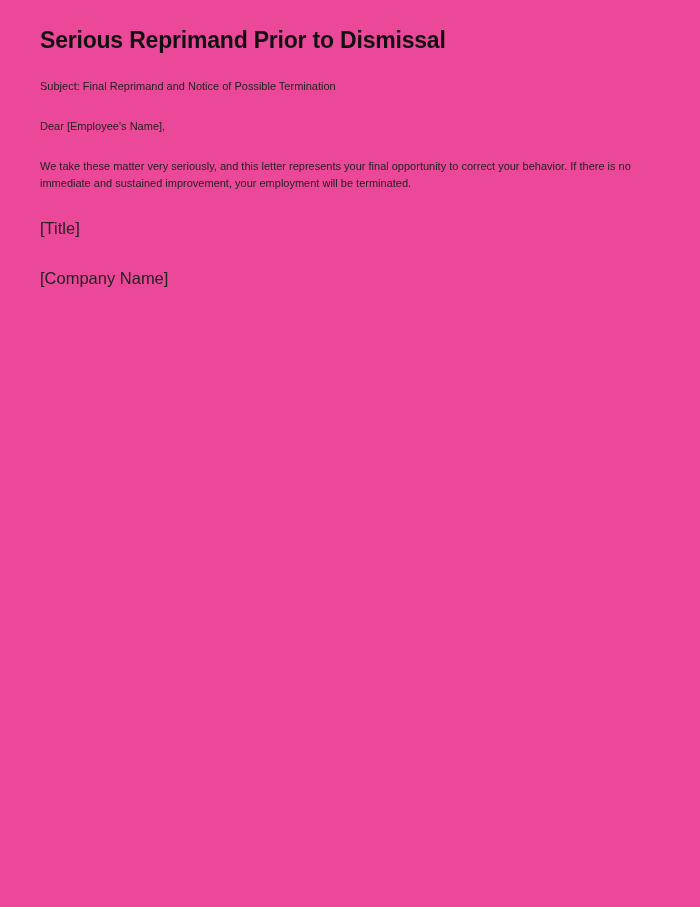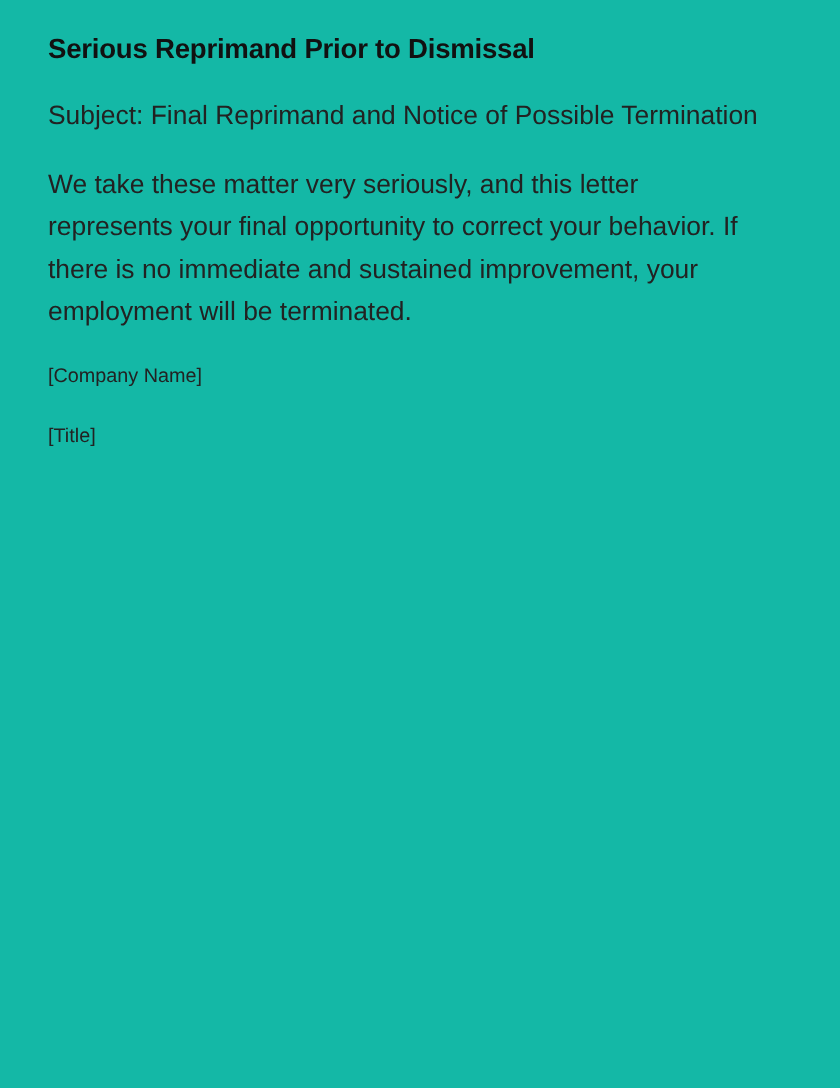--- a/index.html
+++ b/index.html
@@ -12,32 +12,32 @@
     min-height: 907px;
     font-family: "Liberation Sans", sans-serif;
     color: #1a1a1a;
     -webkit-font-smoothing: antialiased;
   }
   .page {
     width: 700px;
     min-height: 907px;
     box-sizing: border-box;
     padding: 26px 40px 20px 40px;
-    background: #14b8a6;
+    background: #ec4899;
   }
   .doc-title {
     font-size: 23px;
     line-height: 1.3;
     font-weight: bold;
     color: #111111;
     margin: 0 0 22px 0;
     letter-spacing: -0.2px;
   }
   .para {
-    font-size: 22px;
+    font-size: 11px;
     line-height: 1.62;
     color: #222222;
     margin: 0 16px 22px 0;
     max-width: 600px;
   }
   .sign-line {
     font-size: 16.5px;
     line-height: 1.62;
     color: #222222;
     margin: 0 0 23px 0;
@@ -45,24 +45,25 @@
 </style>
 </head>
 <body>
 
 <div class="page">
 
   <h1 class="doc-title">Serious Reprimand Prior to Dismissal</h1>
 
   <p class="para">Subject: Final Reprimand and Notice of Possible Termination</p>
 
+  <p class="para">Dear [Employee’s Name],</p>
 
 
   <p class="para">We take these matter very seriously, and this letter represents your final opportunity to correct your behavior. If there is no immediate and sustained improvement, your employment will be terminated.</p>
 
 
 
 
+  <p class="sign-line">[Title]</p>
+
   <p class="sign-line">[Company Name]</p>
-
-  <p class="sign-line">[Title]</p>
 
 </div>
 
 </body></html>

